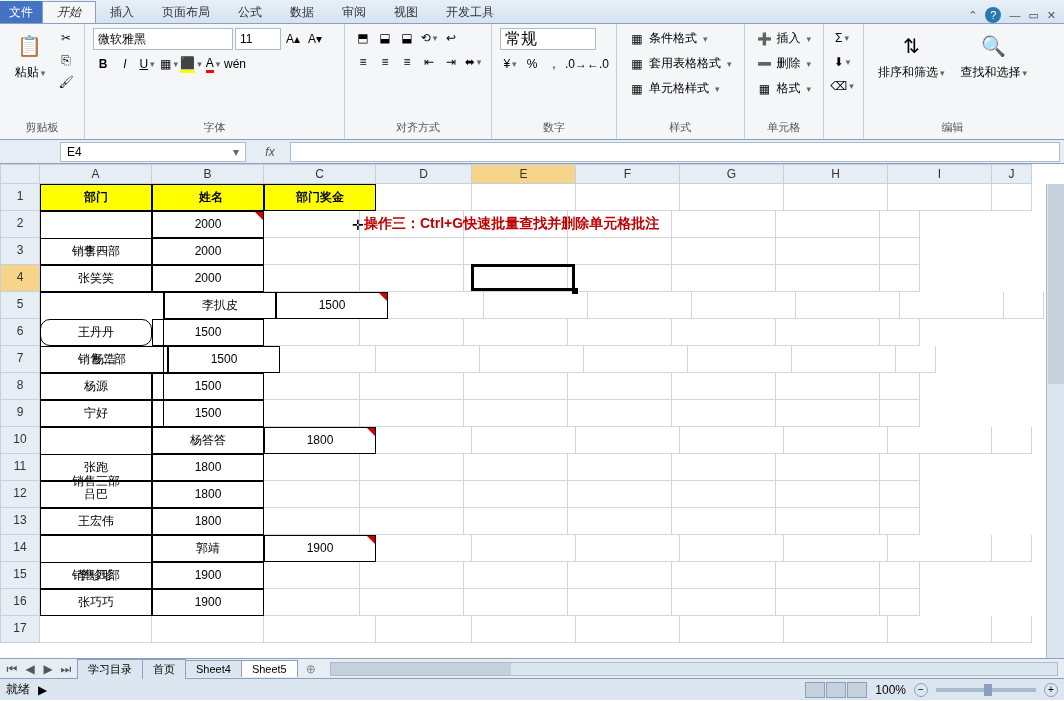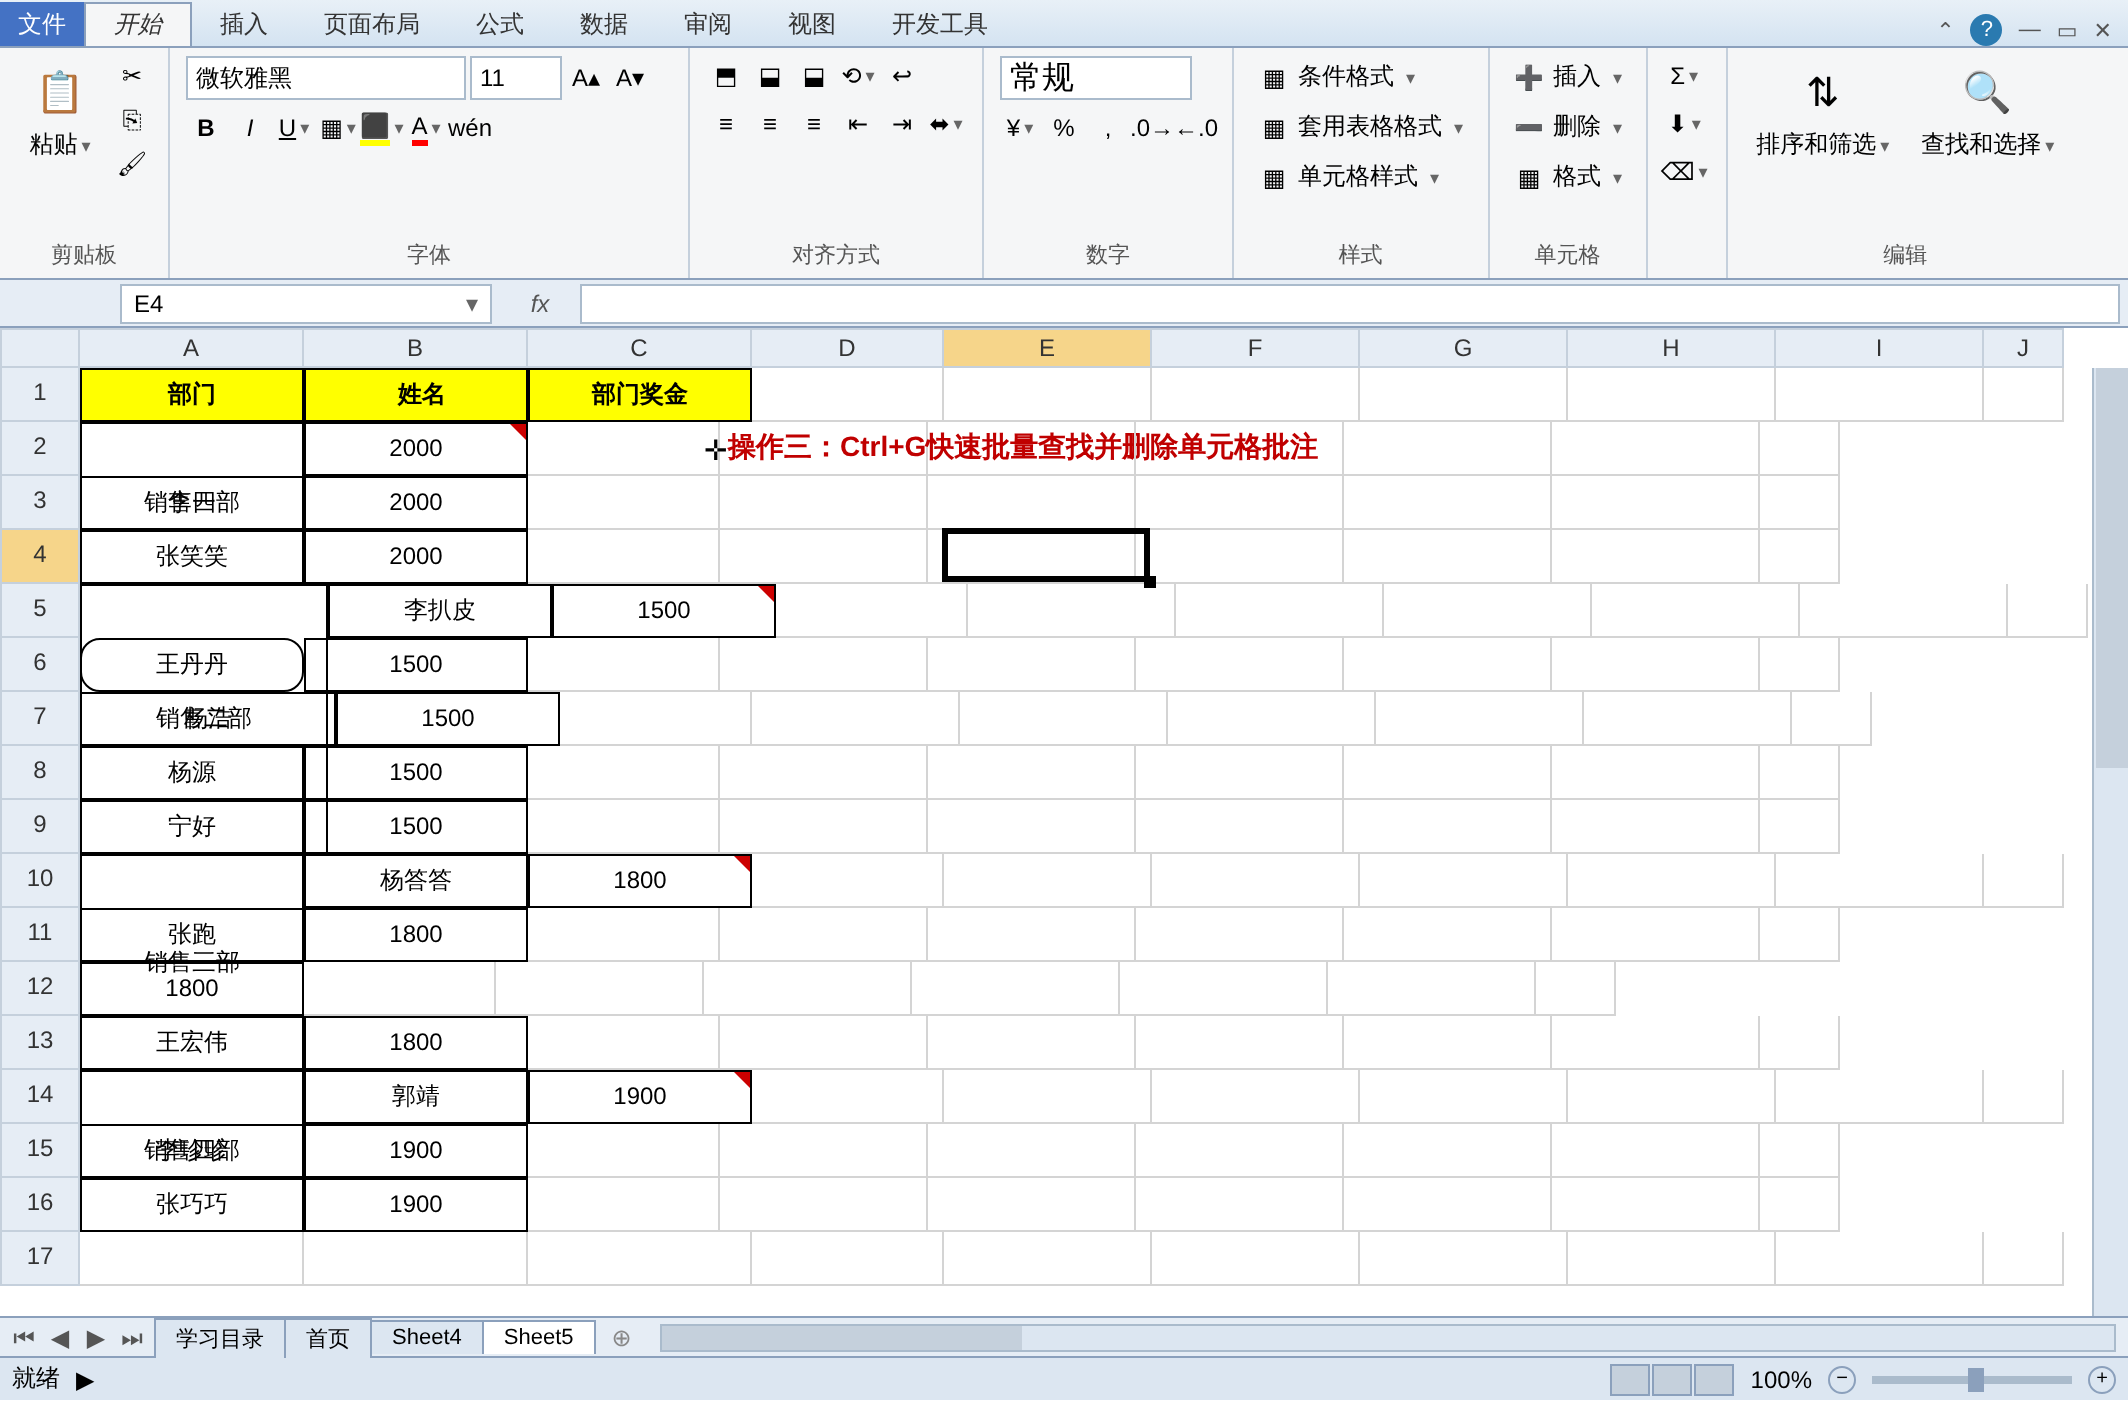--- a/index.html
+++ b/index.html
@@ -415,20 +415,21 @@
           <div class="cell data-cell num" style="width: 112px;">1800</div>
           <div class="cell" style="width: 96px;"></div>
           <div class="cell" style="width: 104px;"></div>
           <div class="cell" style="width: 104px;"></div>
           <div class="cell" style="width: 104px;"></div>
           <div class="cell" style="width: 104px;"></div>
           <div class="cell" style="width: 104px;"></div>
           <div class="cell" style="width: 40px;"></div>
         </div>
         <div class="cell-row">
+          <div class="cell data-cell" style="width: 112px;">吕巴</div>
           <div class="cell data-cell num" style="width: 112px;">1800</div>
           <div class="cell" style="width: 96px;"></div>
           <div class="cell" style="width: 104px;"></div>
           <div class="cell" style="width: 104px;"></div>
           <div class="cell" style="width: 104px;"></div>
           <div class="cell" style="width: 104px;"></div>
           <div class="cell" style="width: 104px;"></div>
           <div class="cell" style="width: 40px;"></div>
         </div>
         <div class="cell-row">

